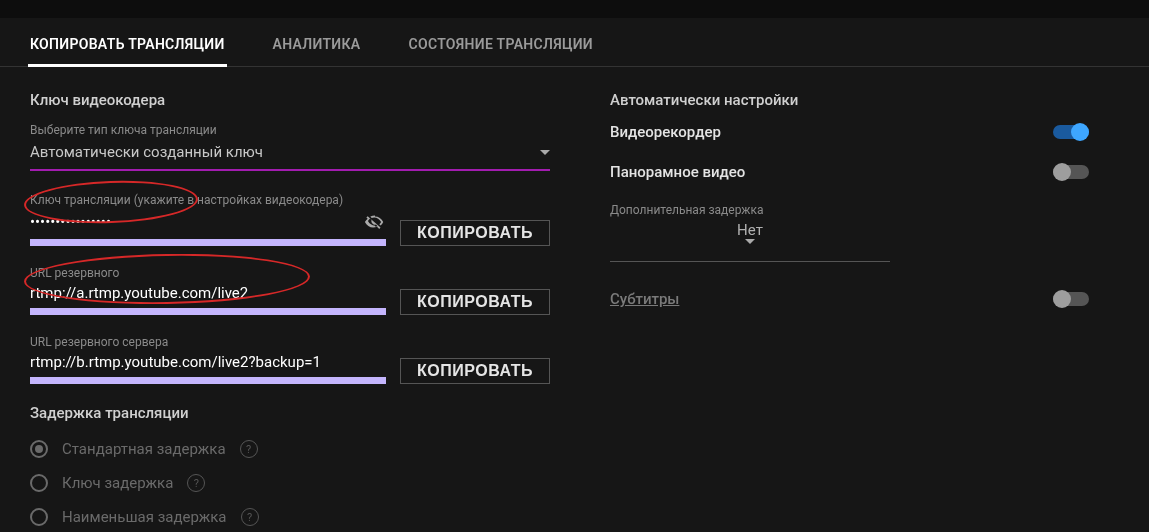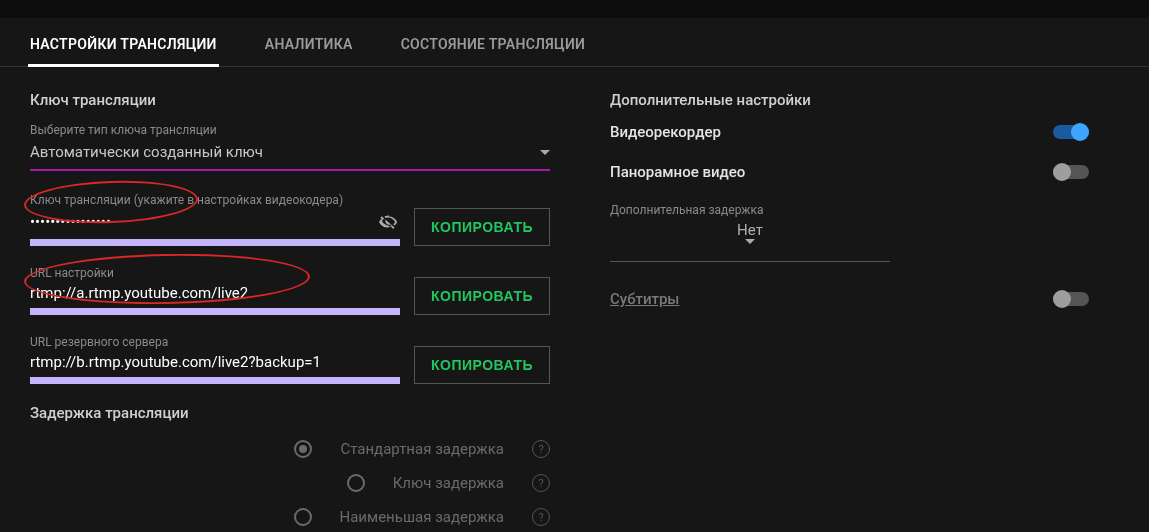--- a/index.html
+++ b/index.html
@@ -14,23 +14,23 @@
   .col-right { flex: 1; padding-right: 30px; }
   .section-title { color: #d0d0d0; font-size: 15px; font-weight: 500; margin-bottom: 14px; }
   .field-label { color: #8a8a8a; font-size: 12px; }
   .select-row { display: flex; align-items: center; justify-content: space-between; border-bottom: 2px solid #a21caf; padding: 6px 0 8px 0; margin-bottom: 22px; }
   .select-value { color: #c8c8c8; font-size: 15px; }
   .caret { width: 0; height: 0; border-left: 5px solid transparent; border-right: 5px solid transparent; border-top: 5px solid #aaa; }
   .input-row { display: flex; align-items: flex-end; gap: 14px; margin-bottom: 20px; }
   .input-cell { flex: 1; border-bottom: 7px solid #c4b5fd; padding-bottom: 6px; position: relative; }
   .input-value { color: #fff; font-size: 15px; margin-top: 4px; display: flex; align-items: center; justify-content: space-between; }
   .eye { width: 22px; height: 22px; color: #aaa; cursor: pointer; flex-shrink: 0; }
-  .copy-btn { border: 1px solid #555; background: transparent; color: #22c55e; font-size: 14px; font-weight: 600; letter-spacing: .5px; padding: 10px 16px; cursor: pointer; min-width: 120px; text-align: center; }
+  .copy-btn { border: 1px solid #555; background: transparent; color: #e5e5e5; font-size: 16px; font-weight: 600; letter-spacing: .5px; padding: 3px 16px; cursor: pointer; min-width: 120px; text-align: center; }
   .latency-title { color: #d0d0d0; font-size: 15px; font-weight: 500; margin: 20px 0 18px 0; }
-  .radio-row { display: flex; align-items: center; gap: 28px; margin-bottom: 16px; color: #6a6a6a; justify-content: flex-end; }
+  .radio-row { display: flex; align-items: center; gap: 14px; margin-bottom: 16px; color: #6a6a6a; }
   .radio-outer { width: 18px; height: 18px; border: 2px solid #6a6a6a; border-radius: 50%; display: flex; align-items: center; justify-content: center; cursor: pointer; }
   .radio-outer.sel .radio-inner { width: 8px; height: 8px; background: #6a6a6a; border-radius: 50%; }
   .radio-label { font-size: 15px; }
   .help { width: 18px; height: 18px; border: 1.5px solid #555; border-radius: 50%; color: #555; font-size: 11px; display: flex; align-items: center; justify-content: center; cursor: pointer; }
   .toggle-row { display: flex; align-items: center; justify-content: space-between; margin-bottom: 22px; }
   .toggle-label { color: #e4e4e4; font-size: 15px; font-weight: 500; }
   .toggle-label.dim { color: #7a7a7a; text-decoration: underline; }
   .toggle { width: 36px; height: 14px; background: #555; border-radius: 10px; position: relative; cursor: pointer; }
   .toggle .knob { position: absolute; width: 18px; height: 18px; background: #9e9e9e; border-radius: 50%; top: -2px; left: 0; transition: .2s; }
   .toggle.on { background: #1a5a9e; }
@@ -42,29 +42,29 @@
   .annot1 { left: -6px; top: -12px; width: 174px; height: 42px; transform: rotate(-2deg); }
   .annot2 { left: -6px; top: -12px; width: 286px; height: 50px; transform: rotate(-1deg); }
   .rel { position: relative; }
 </style>
 </head>
 <body>
 
 <div class="top-bar"></div>
 
 <div class="tabs">
-  <div class="tab active">НАСТРОЙКИ ТРАНСЛЯЦИИ</div>
+  <div class="tab active">КОПИРОВАТЬ ТРАНСЛЯЦИИ</div>
   <div class="tab">АНАЛИТИКА</div>
   <div class="tab">СОСТОЯНИЕ ТРАНСЛЯЦИИ</div>
 </div>
 
 <div class="content">
 
   <div class="col-left">
-    <div class="section-title">Ключ трансляции</div>
+    <div class="section-title">Ключ видеокодера</div>
 
     <div class="field-label">Выберите тип ключа трансляции</div>
     <div class="select-row">
       <span class="select-value">Автоматически созданный ключ</span>
       <span class="caret"></span>
     </div>
 
     <div class="input-row">
       <div class="input-cell rel">
         <div class="annot annot1"></div>
@@ -77,21 +77,21 @@
               </svg>
           </span>
         </div>
       </div>
       <button class="copy-btn">КОПИРОВАТЬ</button>
     </div>
 
     <div class="input-row">
       <div class="input-cell rel">
         <div class="annot annot2"></div>
-        <div class="field-label">URL настройки</div>
+        <div class="field-label">URL резервного</div>
         <div class="input-value">
           <span>rtmp://a.rtmp.youtube.com/live2</span>
         </div>
       </div>
       <button class="copy-btn">КОПИРОВАТЬ</button>
     </div>
 
     <div class="input-row">
       <div class="input-cell">
         <div class="field-label">URL резервного сервера</div>
@@ -117,21 +117,21 @@
       <span class="help">?</span>
     </div>
     <div class="radio-row">
       <span class="radio-outer"></span>
       <span class="radio-label">Наименьшая задержка</span>
       <span class="help">?</span>
     </div>
   </div>
 
   <div class="col-right">
-    <div class="section-title">Дополнительные настройки</div>
+    <div class="section-title">Автоматически настройки</div>
 
     <div class="toggle-row">
       <span class="toggle-label">Видеорекордер</span>
       <span class="toggle on">
           <span class="knob"></span>
         </span>
     </div>
 
     <div class="toggle-row">
       <span class="toggle-label">Панорамное видео</span>

